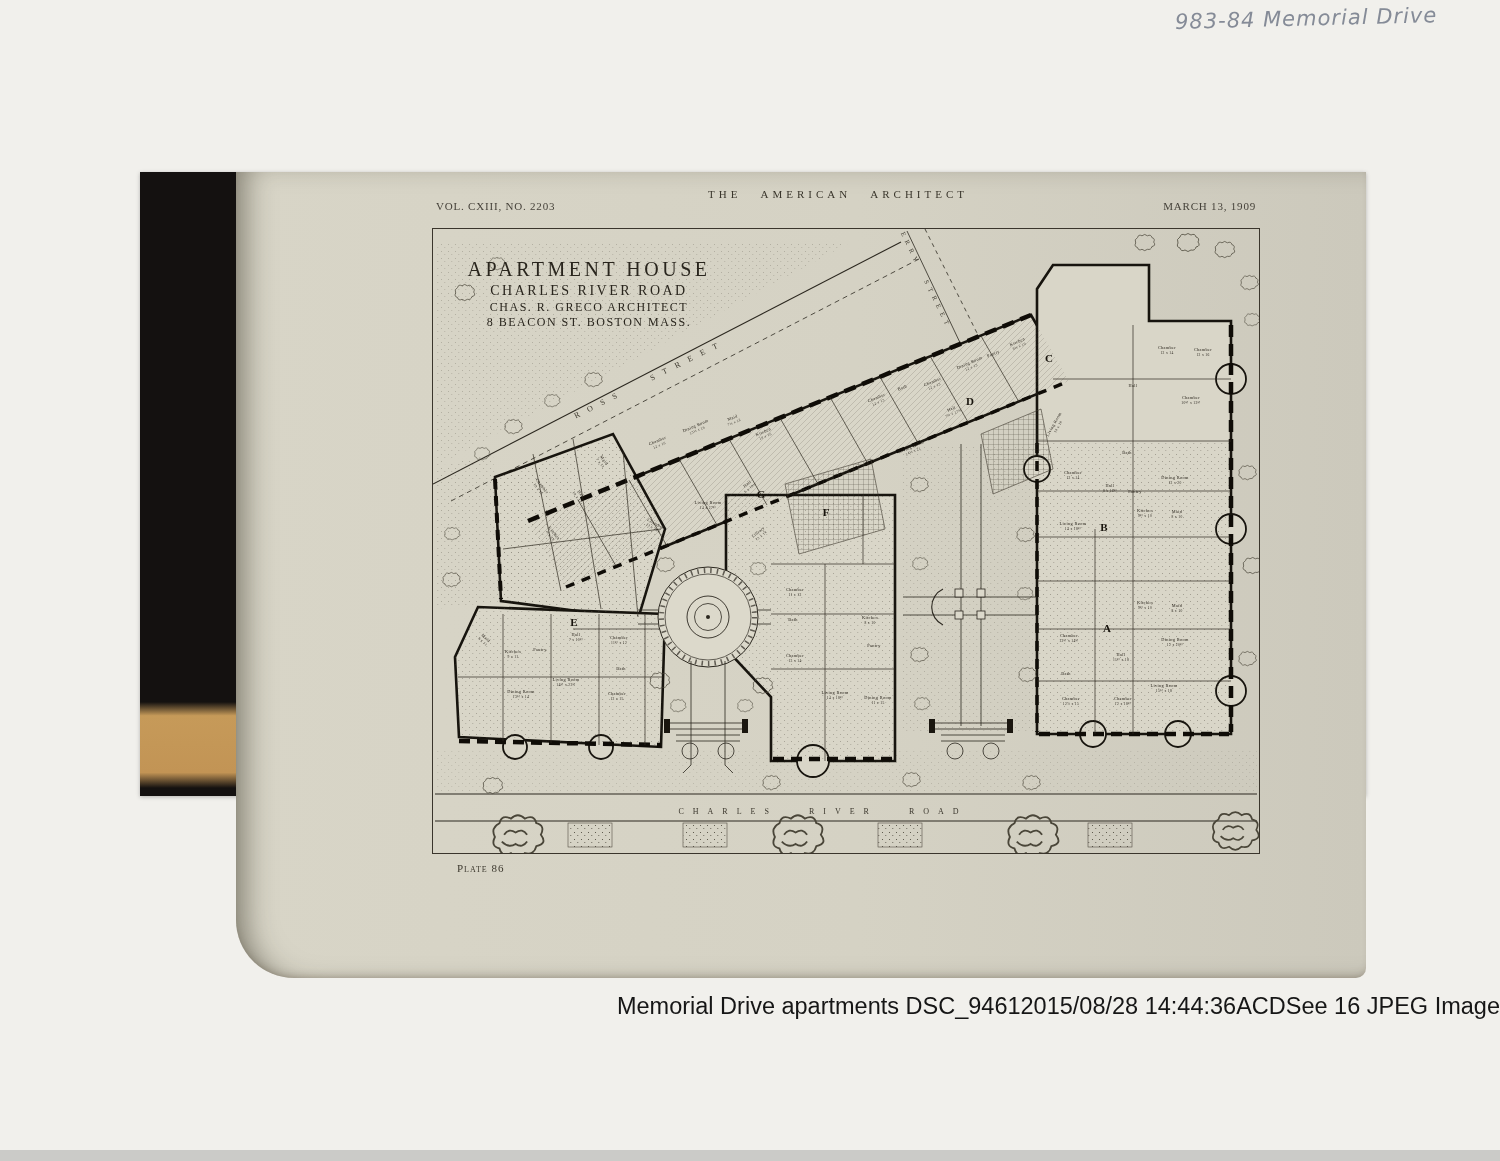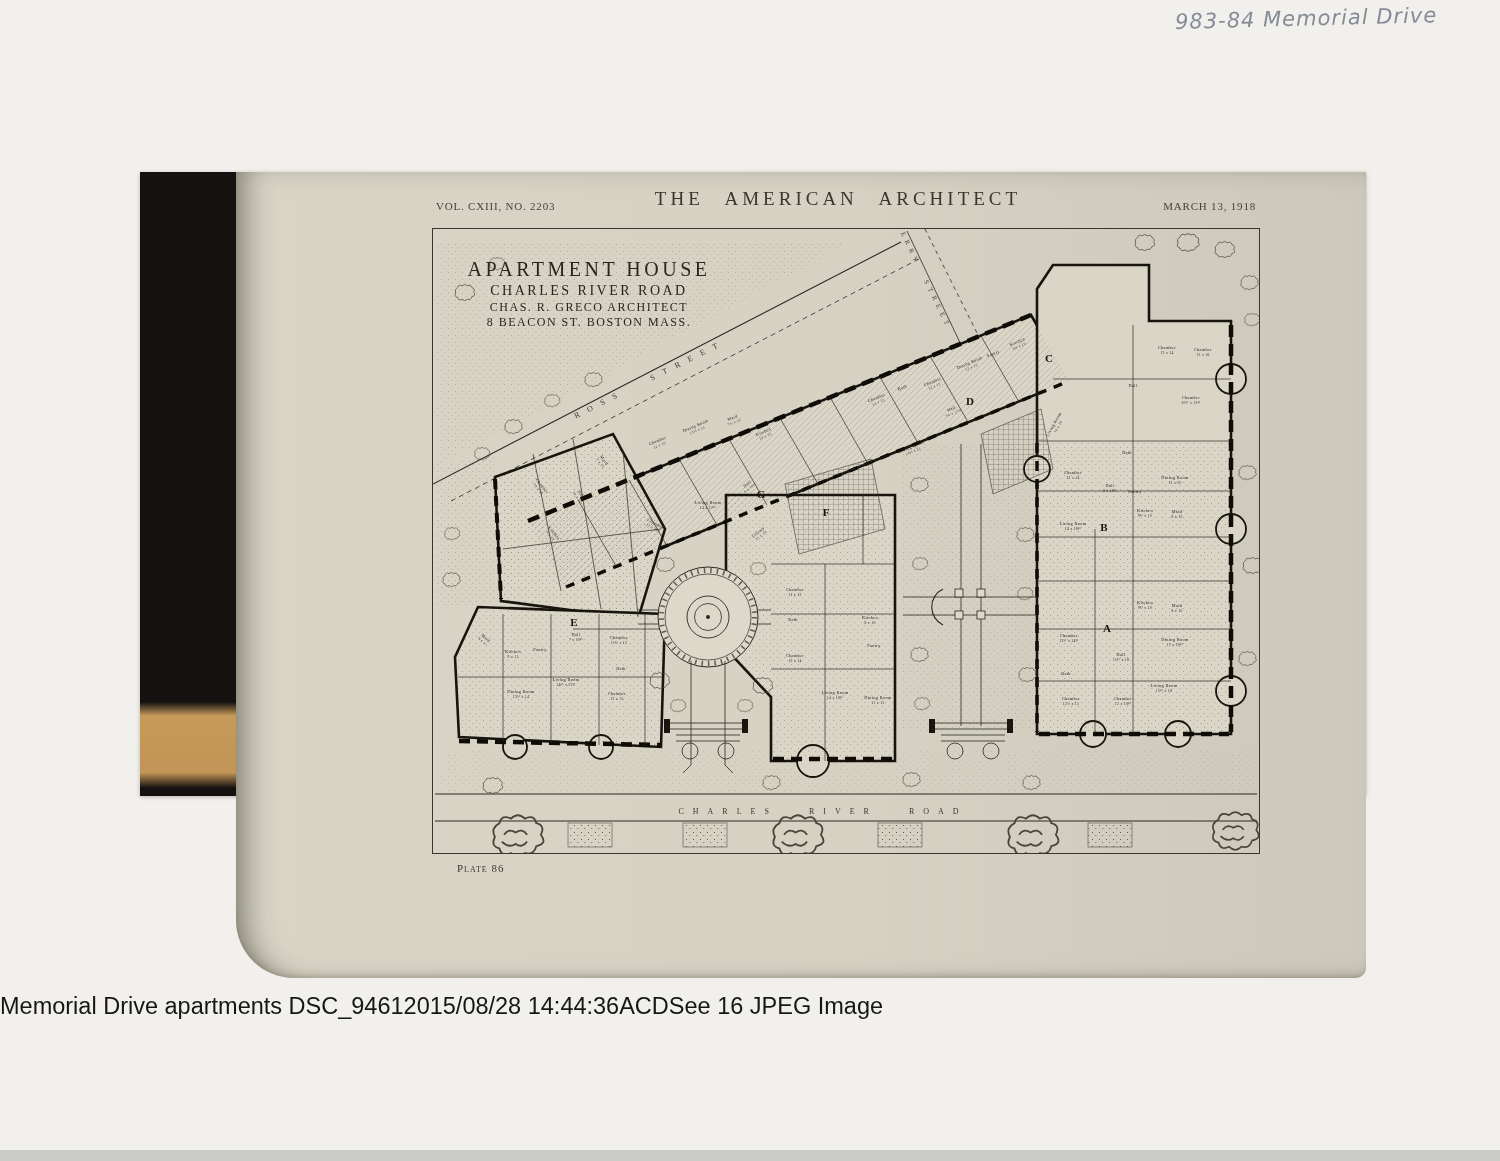--- a/index.html
+++ b/index.html
@@ -16,34 +16,34 @@
   .wood-stripe{position:absolute;left:0;top:530px;width:96px;height:86px;
     background:linear-gradient(180deg,rgba(198,154,89,0) 0%,#c69a59 16%,#c29455 82%,rgba(198,154,89,0) 100%);}
   .table-edge{position:absolute;left:96px;right:0;bottom:0;height:15px;
     background:linear-gradient(180deg,#6b3a1c,#3a1a0a);}
   .page{position:absolute;left:96px;top:0;width:1130px;height:806px;
     background:linear-gradient(90deg,#d8d5c7 0%,#d5d2c4 55%,#ccc9bc 100%);
     border-radius:0 0 10px 58px;
     box-shadow:inset 22px 0 30px -14px rgba(40,35,22,.5), inset 0 -6px 10px -6px rgba(60,40,20,.35);}
   .hdr-vol{position:absolute;left:200px;top:28px;font-size:11px;letter-spacing:.8px;color:#46423a;}
   .hdr-title{position:absolute;left:602px;top:16px;transform:translateX(-50%);
-    font-size:19px;letter-spacing:4px;word-spacing:13px;color:#3a362c;white-space:nowrap;}
+    font-size:11px;letter-spacing:4px;word-spacing:13px;color:#3a362c;white-space:nowrap;}
   .hdr-date{position:absolute;right:110px;top:28px;font-size:11px;letter-spacing:.8px;color:#46423a;}
   .plan-frame{position:absolute;left:196px;top:56px;width:826px;height:624px;
     border:1.5px solid #3a352c;}
   .plan-frame svg{position:absolute;left:0;top:0;}
   .title-block{position:absolute;left:24px;top:28px;width:264px;text-align:center;color:#29251d;}
   .tb1{font-size:20px;letter-spacing:3.5px;line-height:1.25;}
   .tb2{font-size:14px;letter-spacing:2.5px;line-height:1.3;}
   .tb3{font-size:12px;letter-spacing:1.5px;line-height:1.25;}
   .tb4{font-size:12px;letter-spacing:1.5px;line-height:1.2;}
   .plate{position:absolute;left:190px;top:690px;font-size:11px;letter-spacing:1px;
     font-variant:small-caps;color:#3c382e;margin-left:31px;}
   
-  .caption{position:absolute;left:0;top:993px;width:100%;text-align:left;
+  .caption{position:absolute;left:0;top:993px;width:100%;text-align:right;
     font-family:"Liberation Sans","DejaVu Sans",sans-serif;font-size:23.5px;color:#161616;}
   .bottom-bar{position:absolute;left:0;bottom:0;width:100%;height:11px;background:#cbcbc8;}
   
   .thin{stroke:#2c2820;stroke-width:.8;fill:none;}
   .mid{stroke:#2c2820;stroke-width:1.1;fill:none;}
   .bldg{fill:#d9d6c8;stroke:#17140e;stroke-width:2.6;stroke-linejoin:miter;}
   .bay{fill:#d9d6c8;stroke:#17140e;stroke-width:1.8;}
   .poche{stroke:#0f0c07;fill:none;stroke-linecap:butt;}
   .part{stroke:#2e2a20;stroke-width:.7;fill:none;}
   .room-label{font-family:"Liberation Serif",serif;font-size:4.3px;fill:#241f17;
@@ -60,21 +60,21 @@
 <div class="handwriting">983-84 Memorial Drive</div>
 
 <div class="photo">
   <div class="gutter"></div>
   <div class="wood-stripe"></div>
   <div class="table-edge"></div>
 
   <div class="page">
     <div class="hdr-vol">VOL. CXIII, NO. 2203</div>
     <div class="hdr-title">THE AMERICAN ARCHITECT</div>
-    <div class="hdr-date">MARCH 13, 1918</div>
+    <div class="hdr-date">MARCH 13, 1909</div>
 
     <div class="plan-frame">
       <svg width="826" height="624" viewBox="0 0 826 624">
         <defs>
           <pattern id="stipple" width="7" height="7" patternUnits="userSpaceOnUse">
             <circle cx="1.5" cy="1.5" r=".55" fill="#4a463a"></circle>
             <circle cx="4.8" cy="4.6" r=".5" fill="#4a463a"></circle>
           </pattern>
           <pattern id="hatch" width="6" height="6" patternUnits="userSpaceOnUse">
             <path d="M0,6 L6,0" stroke="#474236" stroke-width=".6"></path>

